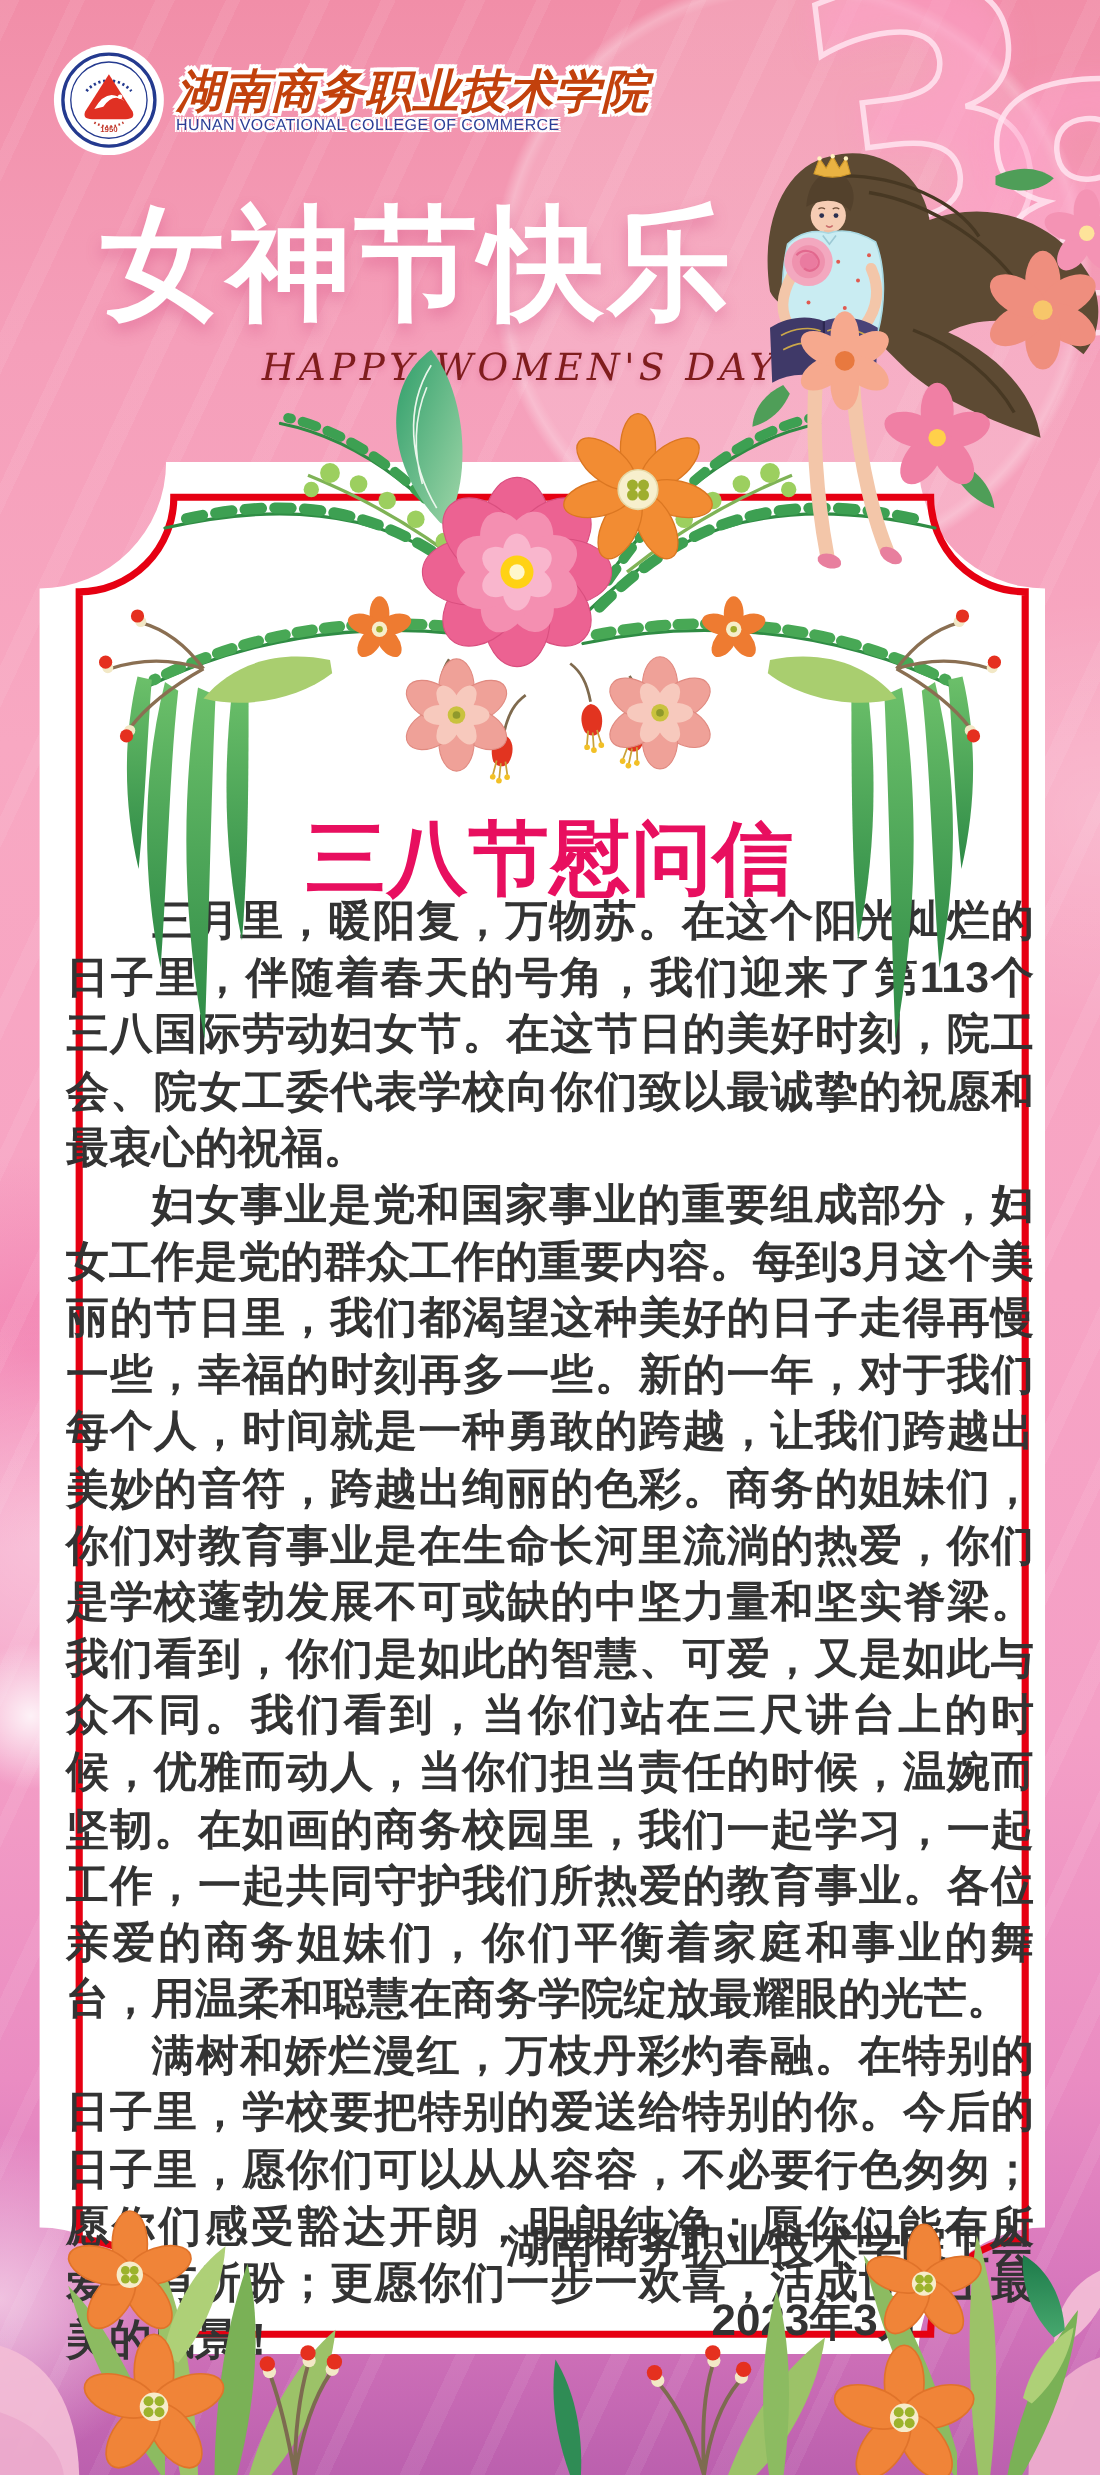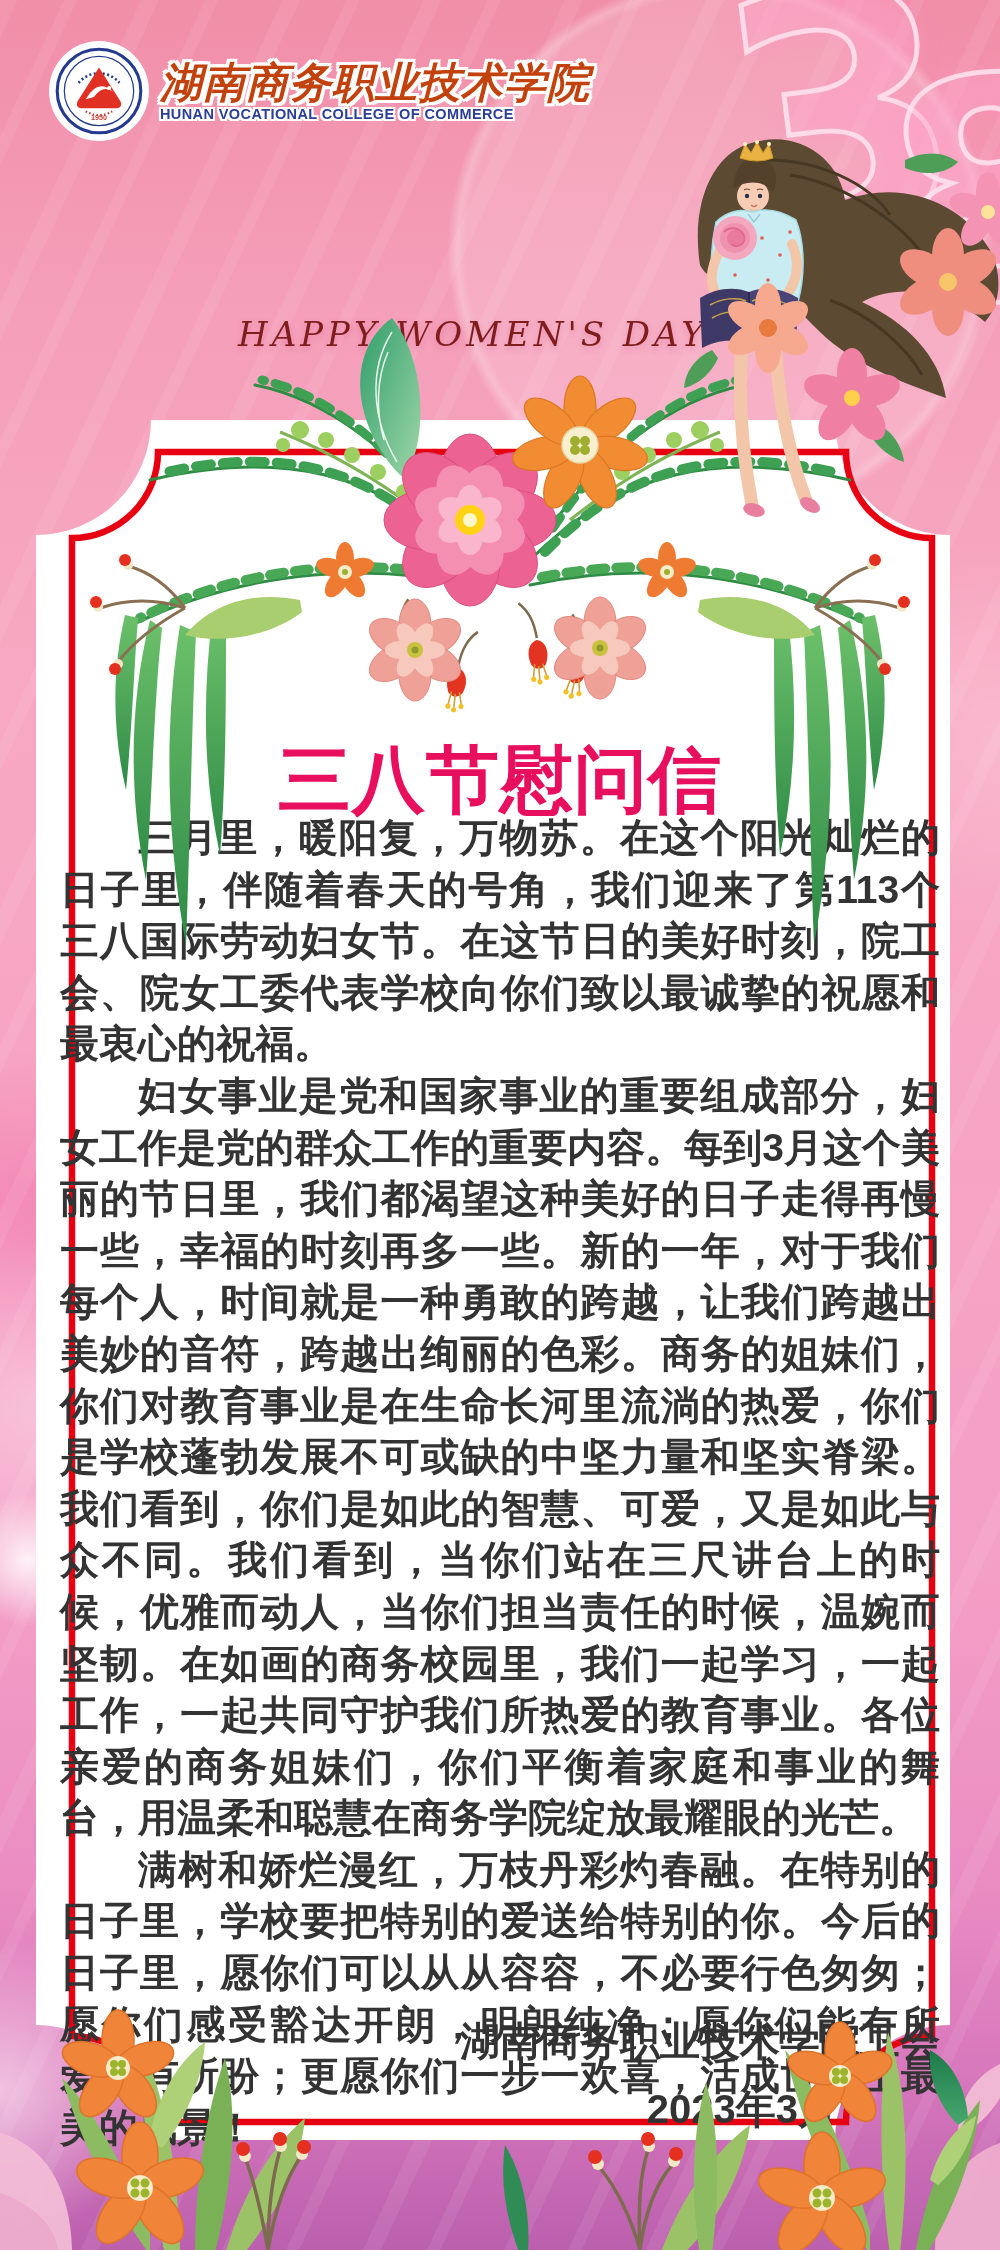--- a/index.html
+++ b/index.html
@@ -49,21 +49,21 @@
   .logo-row{position:absolute;left:48px;top:40px;z-index:3;display:flex;align-items:center;}
   .logo-svg{width:102px;height:102px;}
   .college-names{margin-left:10px;}
   .college-zh{
     font-size:42px;font-weight:900;color:#c2410c;letter-spacing:1px;line-height:1.1;
     text-shadow:-3px -3px 0 #fff,3px -3px 0 #fff,-3px 3px 0 #fff,3px 3px 0 #fff,
                 -3px 0 0 #fff,3px 0 0 #fff,0 -3px 0 #fff,0 3px 0 #fff;
     font-style:italic;
   }
   .college-en{
-    margin-top:0;font-size:14.5px;font-weight:700;color:#2b3f97;letter-spacing:.4px;
+    margin-top:0;font-size:14.5px;font-weight:400;color:#2b3f97;letter-spacing:.4px;
     text-shadow:-2px -2px 0 #fff,2px -2px 0 #fff,-2px 2px 0 #fff,2px 2px 0 #fff,
                 -2px 0 0 #fff,2px 0 0 #fff,0 -2px 0 #fff,0 2px 0 #fff;
   }
   
   .hero-title{
     position:absolute;left:92px;top:184px;z-index:3;
     font-size:112px;font-weight:900;color:#ffffff;letter-spacing:3px;line-height:1;
     text-shadow:0 7px 14px rgba(205,62,120,.35);
   }
   .hero-sub{
@@ -114,20 +114,21 @@
       <path d="M37 58 Q49 37 64 51 Q54 43 45 56 Z" fill="#ffffff"></path>
       <circle cx="60" cy="47" r="2" fill="#ffffff"></circle>
       <text x="50" y="78" text-anchor="middle" font-size="7" font-weight="bold" fill="#c23a2e">1950</text>
     </svg>
     <div class="college-names">
       <div class="college-zh">湖南商务职业技术学院</div>
       <div class="college-en">HUNAN VOCATIONAL COLLEGE OF COMMERCE</div>
     </div>
   </div>
 
+  <div class="hero-title">女神节快乐</div>
   <div class="hero-sub">HAPPY WOMEN'S DAY</div>
 
   <svg class="card-svg" viewBox="0 0 1000 2250">
     <path d="M151 420 L835 420 A115 115 0 0 0 950 535 L950 2025 A115 115 0 0 0 835 2140
              L151 2140 A115 115 0 0 0 36 2025 L36 535 A115 115 0 0 0 151 420 Z" fill="#ffffff"></path>
     <path d="M158 452 L846 452 A86 86 0 0 0 932 538 L932 2036 A86 86 0 0 0 846 2122
              L158 2122 A86 86 0 0 0 72 2036 L72 538 A86 86 0 0 0 158 452 Z" fill="none" stroke="#e60012" stroke-width="6.5"></path>
   </svg>
 
   <div class="letter-title">三八节慰问信</div>

